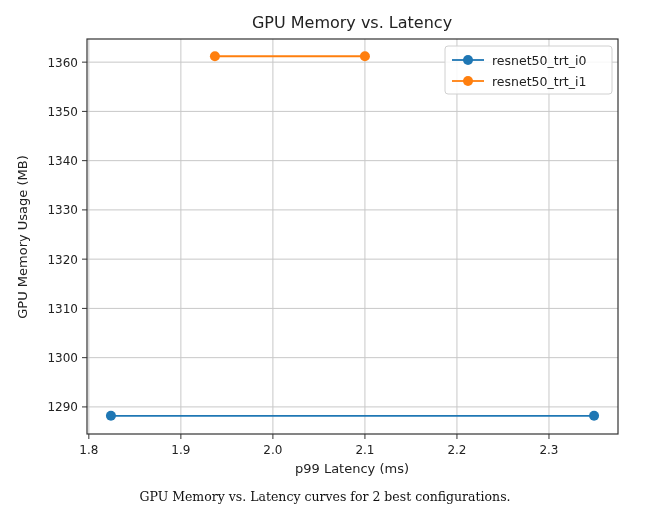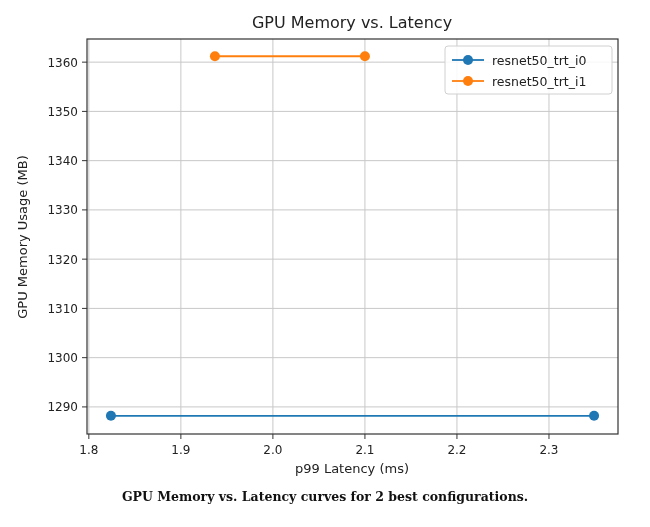--- a/index.html
+++ b/index.html
@@ -1,20 +1,20 @@
 <!DOCTYPE html>
 <html><head>
 <meta charset="utf-8">
 <style>
   html, body { margin: 0; padding: 0; background: #ffffff; }
   body { width: 650px; height: 527px; position: relative; overflow: hidden;
          font-family: "DejaVu Sans", sans-serif; color: #222; }
   #chart-svg { position: absolute; left: 0; top: 0; }
   .caption { position: absolute; left: 0; width: 650px; top: 489px; text-align: center;
-             font-family: "DejaVu Serif", serif; font-weight: bold; font-size: 12.5px; color: #111; }
+             font-family: "DejaVu Serif", serif; font-weight: normal; font-size: 12.5px; color: #111; }
 </style>
 </head>
 <body>
 
 <svg id="chart-svg" width="650" height="480" xmlns="http://www.w3.org/2000/svg">
   <g id="grid">
       <line x1="88.84055459272098" x2="88.84055459272098" y1="39" y2="434" stroke="#c8c8c8" stroke-width="1"></line>
       <line x1="180.86828422876937" x2="180.86828422876937" y1="39" y2="434" stroke="#c8c8c8" stroke-width="1"></line>
       <line x1="272.896013864818" x2="272.896013864818" y1="39" y2="434" stroke="#c8c8c8" stroke-width="1"></line>
       <line x1="364.92374350086664" x2="364.92374350086664" y1="39" y2="434" stroke="#c8c8c8" stroke-width="1"></line>

